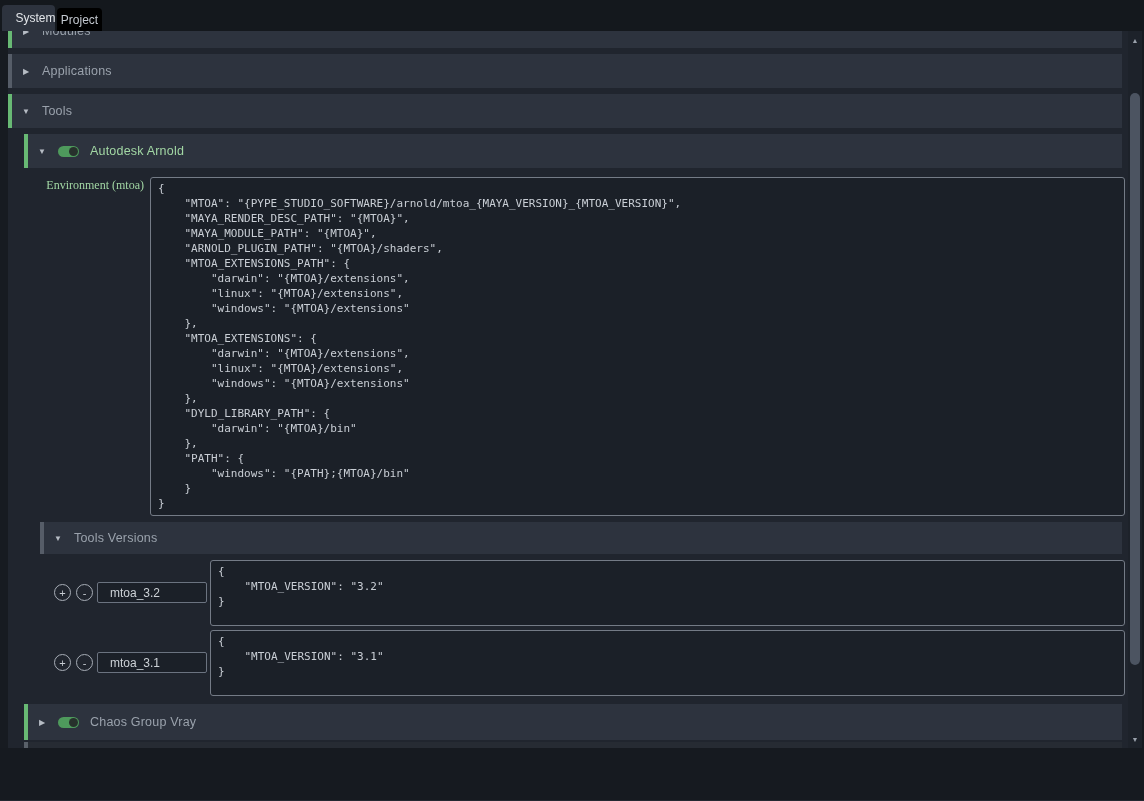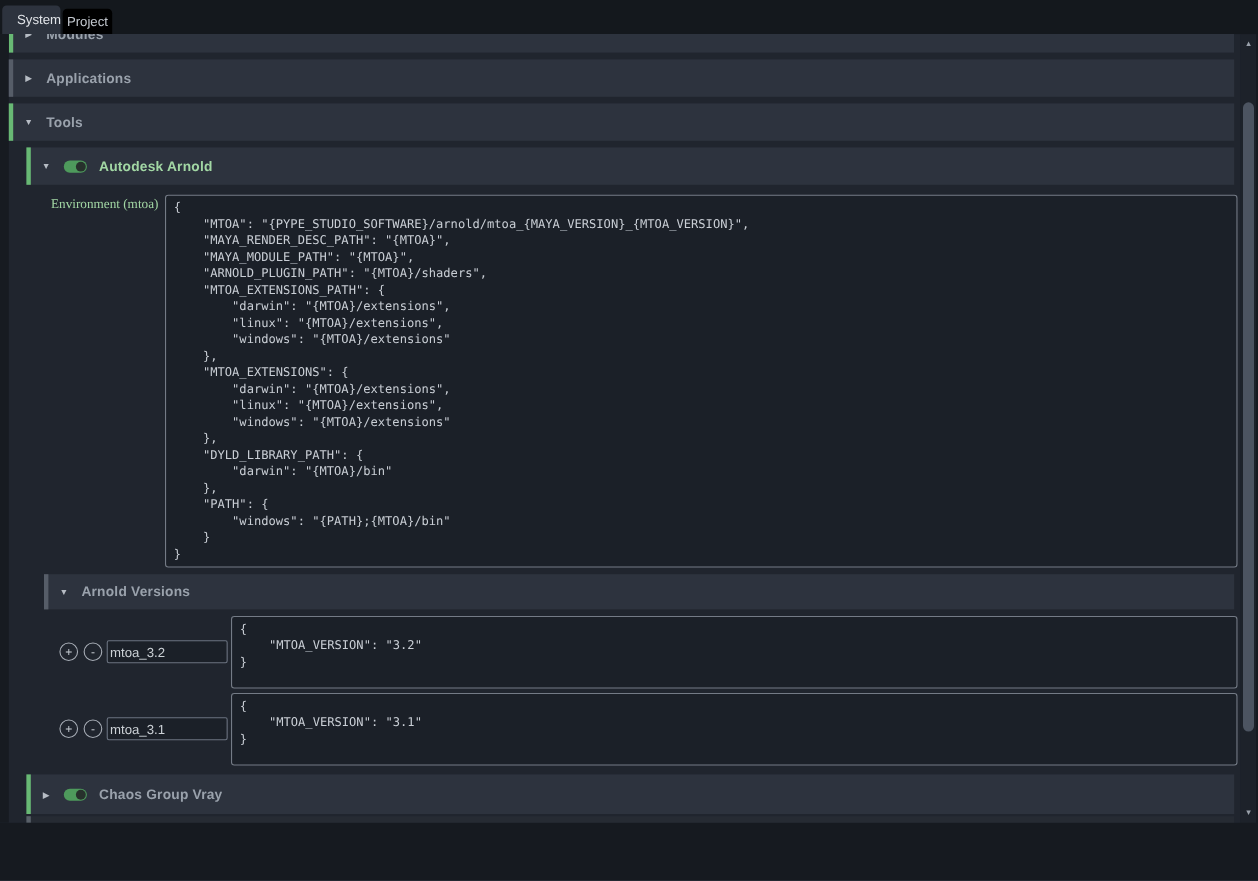--- a/index.html
+++ b/index.html
@@ -17,21 +17,21 @@
 
   
   .viewport { position:absolute; top:31px; left:0; width:1128px; height:717px;
               background:#20252e; overflow:hidden; }
   .left-strip { position:absolute; top:0; left:0; width:8px; height:717px; background:#171b21; }
 
   .sec-header { position:absolute; display:flex; align-items:center; background:#2d333e;
                 border-left:4px solid #565d68; padding-left:9px; gap:11px; }
   .sec-header.green { border-left-color:#68b974; }
   .arrow { font-size:8px; color:#b6bcc4; width:10px; text-align:center; flex:0 0 auto; }
-  .sec-label { font-size:12.5px; font-weight:bold; color:#9aa2ac; letter-spacing:.2px; }
+  .sec-label { font-size:12.5px; font-weight:normal; color:#9aa2ac; letter-spacing:.2px; }
   .sec-label.green-text { color:#a2d7a4; }
 
   .toggle { width:21px; height:11px; border-radius:6px; background:#4e9a5c; position:relative; flex:0 0 auto; }
   .toggle::after { content:""; position:absolute; right:1px; top:1px; width:9px; height:9px;
                    border-radius:50%; background:#27312c; }
 
   .clip-top { position:absolute; overflow:hidden; }
   .clip-top .sec-header { position:relative; top:-17px; width:100%; height:34px; }
 
   .env-label { position:absolute; left:10px; top:147px; width:134px; text-align:right;
@@ -39,21 +39,21 @@
 
   .code { position:absolute; background:#1b2028; border:1px solid #747b86; border-radius:3px;
           color:#c9ced5; font-family:"DejaVu Sans Mono", monospace; font-size:11px;
           line-height:15px; padding:3px 7px; white-space:pre; overflow:hidden; resize:none; outline:none; }
 
   .circle-btn { position:absolute; width:17px; height:17px; border-radius:50%;
                 border:1px solid #a7adb6; background:transparent; color:#c6ccd2;
                 font-size:11px; line-height:14px; text-align:center; cursor:default; }
   .key-input { position:absolute; width:110px; height:21px; background:#1b2028;
                border:1px solid #6b7380; border-radius:2px; color:#ccd1d6;
-               font-size:12px; padding:0 2px; font-family:"Liberation Sans", sans-serif; outline:none; }
+               font-size:12px; padding:0 12px; font-family:"Liberation Sans", sans-serif; outline:none; }
 
   .sliver { position:absolute; background:#262b33; border-left:4px solid #596069; }
 
   
   .vscroll { position:absolute; top:31px; left:1128px; width:14px; height:717px; background:#1d222a; }
   .s-arrow { position:absolute; left:0; width:14px; height:14px; color:#9aa1ab; font-size:7px;
              display:flex; align-items:center; justify-content:center; }
   .s-arrow.up { top:2px; } .s-arrow.down { bottom:2px; }
   .s-thumb { position:absolute; left:2px; top:62px; width:10px; height:572px;
              background:#4c5461; border-radius:5px; }
@@ -125,21 +125,21 @@
     "DYLD_LIBRARY_PATH": {
         "darwin": "{MTOA}/bin"
     },
     "PATH": {
         "windows": "{PATH};{MTOA}/bin"
     }
 }</textarea>
 
     <div class="sec-header" style="left:40px; top:491px; width:1082px; height:32px;">
       <span class="arrow">▼</span>
-      <span class="sec-label">Arnold Versions</span>
+      <span class="sec-label">Tools Versions</span>
     </div>
 
     <button class="circle-btn" style="left:54px; top:553px;">+</button>
     <button class="circle-btn" style="left:76px; top:553px;">-</button>
     <input class="key-input" style="left: 97px; top: 551px;" value="mtoa_3.2">
     <textarea class="code" style="left: 210px; top: 529px; width: 915px; height: 66px;" spellcheck="false">{
     "MTOA_VERSION": "3.2"
 }</textarea>
 
     <button class="circle-btn" style="left:54px; top:623px;">+</button>

